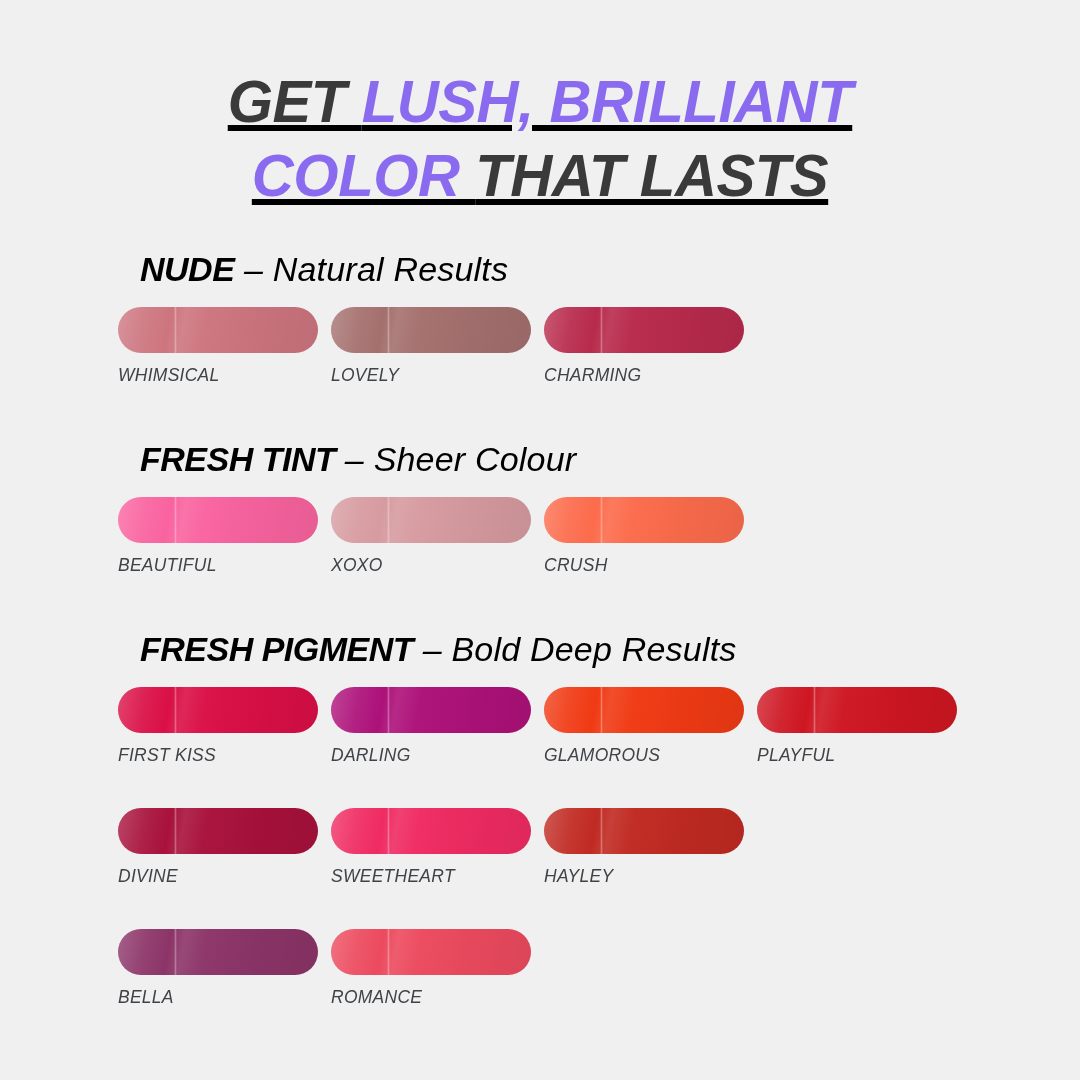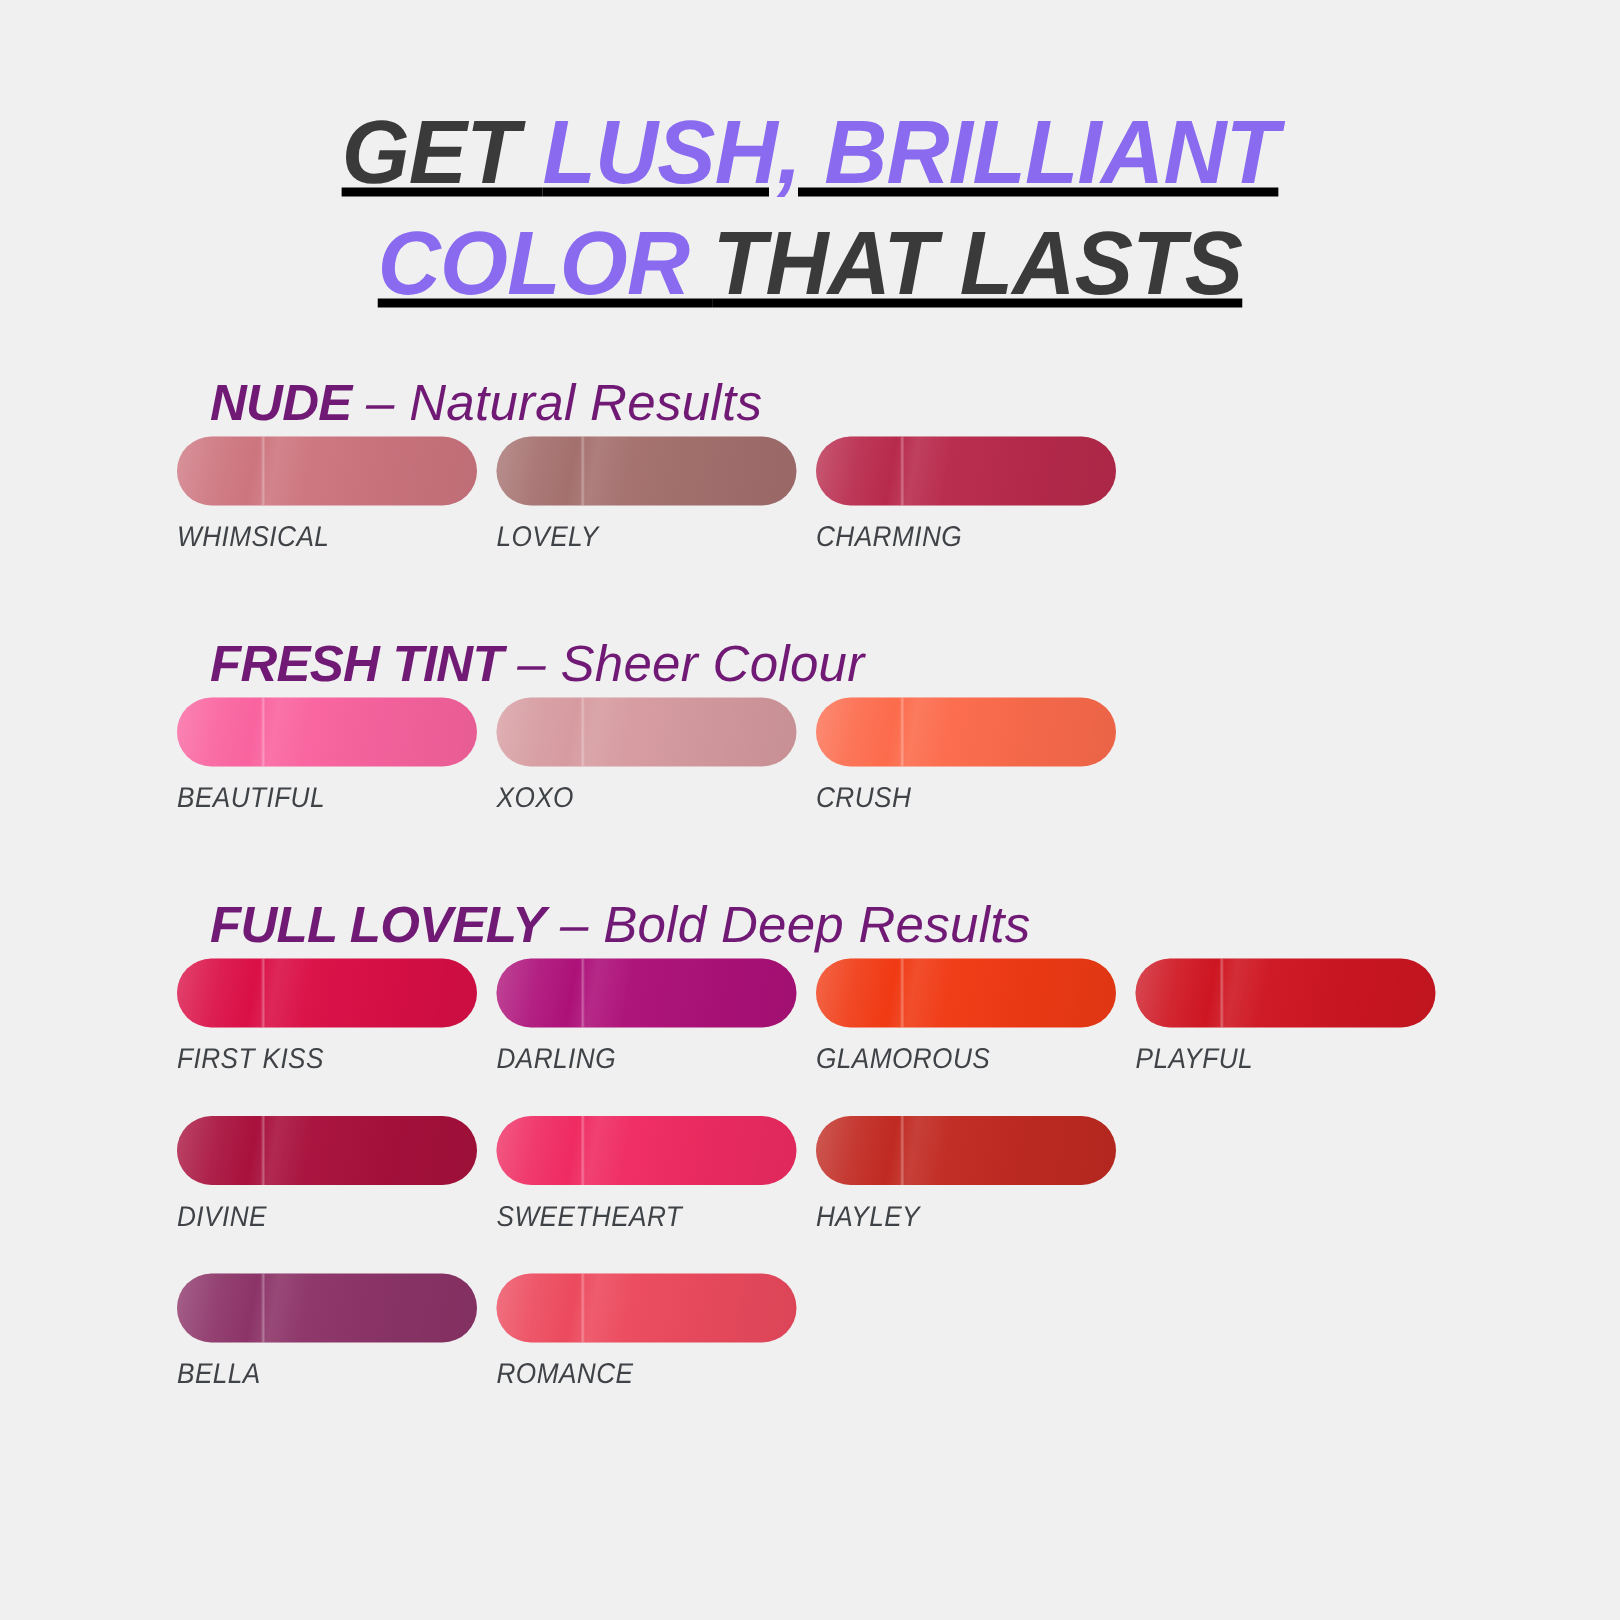--- a/index.html
+++ b/index.html
@@ -37,37 +37,37 @@
   
   .sections {
     margin-top: 44px;
     padding-left: 118px;
   }
   .section { margin-bottom: 0; }
 
   .section-title {
     font-size: 34px;
     font-style: italic;
-    color: #701a75;
+    color: #000000;
     white-space: nowrap;
     margin-left: 22px;
   }
   .st-bold {
     font-weight: bold;
     letter-spacing: -0.5px;
   }
   .st-light {
     font-weight: 300;
     letter-spacing: 0.2px;
   }
 
   
   .swatch-row {
     display: flex;
-    margin-top: 2px;
+    margin-top: 18px;
   }
   .swatch-cell {
     width: 213px;
     flex: 0 0 213px;
   }
   .swatch {
     width: 200px;
     height: 46px;
     border-radius: 26px;
     position: relative;
@@ -157,21 +157,21 @@
           <div class="swatch-label">XOXO</div>
         </div>
         <div class="swatch-cell">
           <div class="swatch" style="background: rgb(252, 107, 76);"></div>
           <div class="swatch-label">CRUSH</div>
         </div>
       </div>
     </div>
     <div class="sec-gap"></div>
     <div class="section">
-      <div class="section-title"><span class="st-bold">FULL LOVELY</span><span class="st-light"> – </span><span class="st-light">Bold Deep Results</span></div>
+      <div class="section-title"><span class="st-bold">FRESH PIGMENT</span><span class="st-light"> – </span><span class="st-light">Bold Deep Results</span></div>
       <div class="swatch-row">
         <div class="swatch-cell">
           <div class="swatch" style="background: rgb(218, 15, 70);"></div>
           <div class="swatch-label">FIRST KISS</div>
         </div>
         <div class="swatch-cell">
           <div class="swatch" style="background: rgb(173, 17, 121);"></div>
           <div class="swatch-label">DARLING</div>
         </div>
         <div class="swatch-cell">

